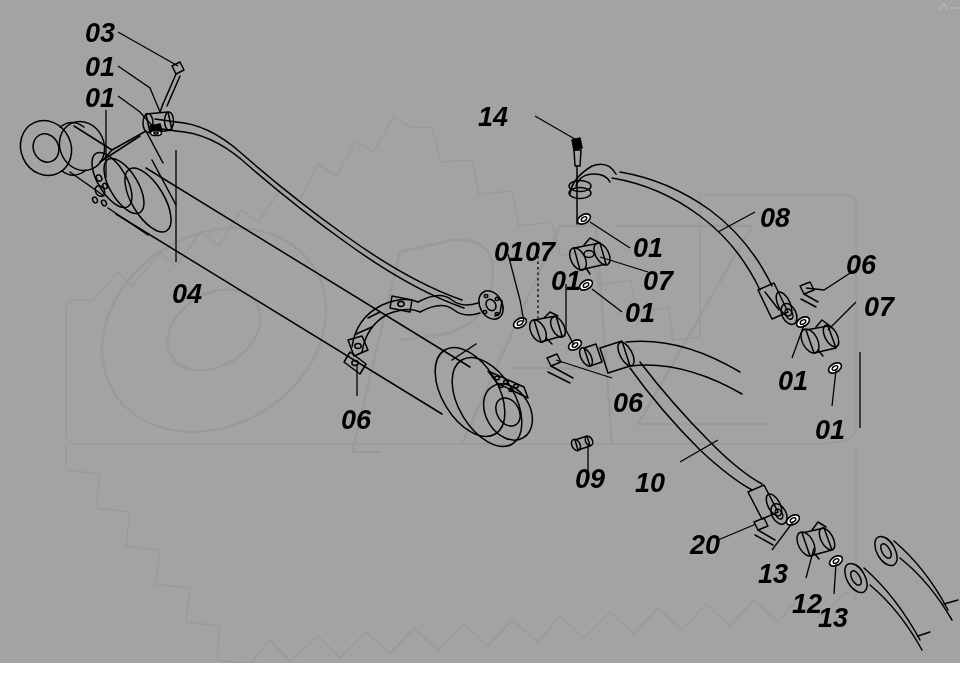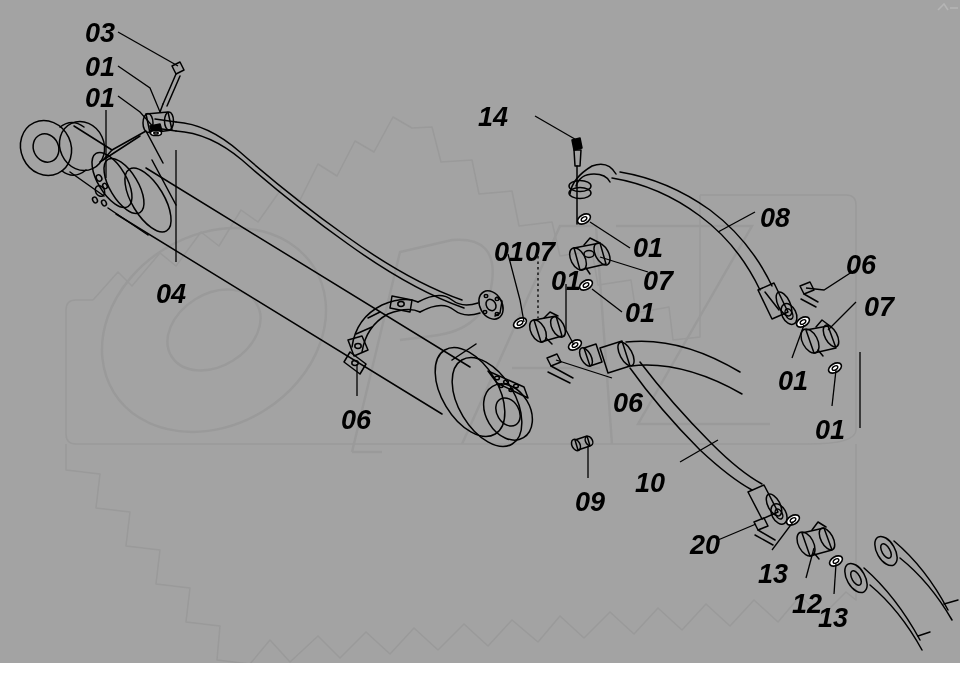--- a/index.html
+++ b/index.html
@@ -373,26 +373,26 @@
   <div class="callout" style="left:85px;  top:85px;">01</div>
   <div class="callout" style="left:478px; top:104px;">14</div>
   <div class="callout" style="left:760px; top:205px;">08</div>
   <div class="callout" style="left:633px; top:235px;">01</div>
   <div class="callout" style="left:494px; top:239px;">01</div>
   <div class="callout" style="left:525px; top:239px;">07</div>
   <div class="callout" style="left:846px; top:252px;">06</div>
   <div class="callout" style="left:551px; top:268px;">01</div>
   <div class="callout" style="left:643px; top:268px;">07</div>
   <div class="callout" style="left:864px; top:294px;">07</div>
-  <div class="callout" style="left:156px; top:281px;">04</div>
+  <div class="callout" style="left:172px; top:281px;">04</div>
   <div class="callout" style="left:625px; top:300px;">01</div>
   <div class="callout" style="left:778px; top:368px;">01</div>
   <div class="callout" style="left:341px; top:407px;">06</div>
   <div class="callout" style="left:613px; top:390px;">06</div>
   <div class="callout" style="left:815px; top:417px;">01</div>
   <div class="callout" style="left:635px; top:470px;">10</div>
-  <div class="callout" style="left:575px; top:489px;">09</div>
+  <div class="callout" style="left:575px; top:466px;">09</div>
   <div class="callout" style="left:690px; top:532px;">20</div>
   <div class="callout" style="left:758px; top:561px;">13</div>
   <div class="callout" style="left:792px; top:591px;text-align:right;">12</div>
   <div class="callout" style="left:818px; top:605px;">13</div>
 
 </div>
 
 </body></html>

